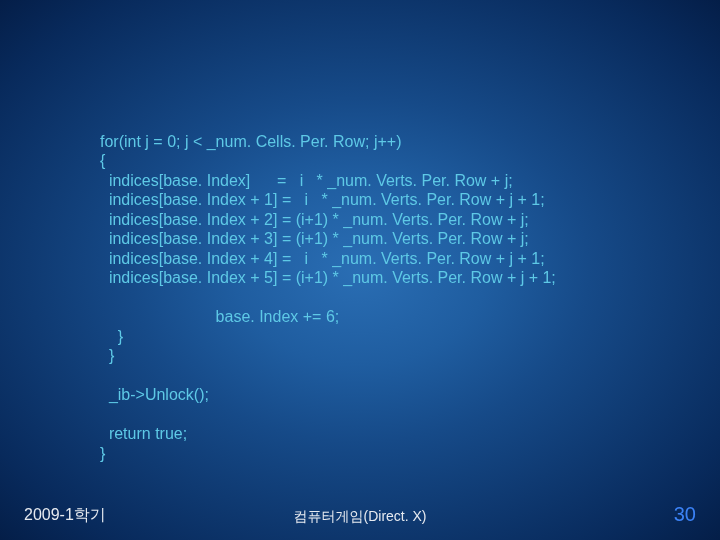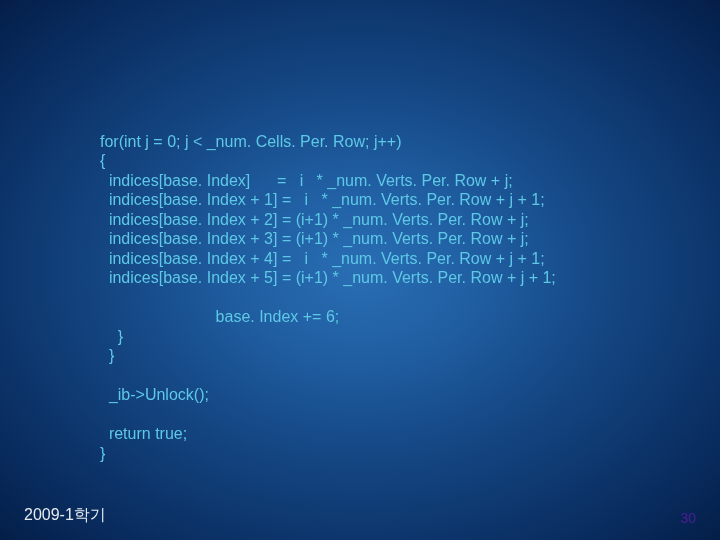--- a/index.html
+++ b/index.html
@@ -43,22 +43,22 @@
     left: 50%;
     transform: translateX(-50%);
     bottom: 14px;
     font-size: 14px;
     color: #e6eaf0;
   }
   .footer-right {
     position: absolute;
     right: 24px;
     bottom: 14px;
-    font-size: 14px;
-    color: #4c1d95;
+    font-size: 20px;
+    color: #3b82f6;
   }
 </style>
 </head>
 <body>
 
 <div class="slide">
 
   <div class="code-block">
 <span>for(int j = 0; j &lt; _num. Cells. Per. Row; j++)</span>
 <span>{</span>
@@ -73,15 +73,16 @@
 <span>    }</span>
 <span>  }</span>
 <span></span>
 <span>  _ib-&gt;Unlock();</span>
 <span></span>
 <span>  return true;</span>
 <span>}</span>
   </div>
 
   <div class="footer-left">2009-1학기</div>
+  <div class="footer-center">컴퓨터게임(Direct. X)</div>
   <div class="footer-right">30</div>
 
 </div>
 
 </body></html>

